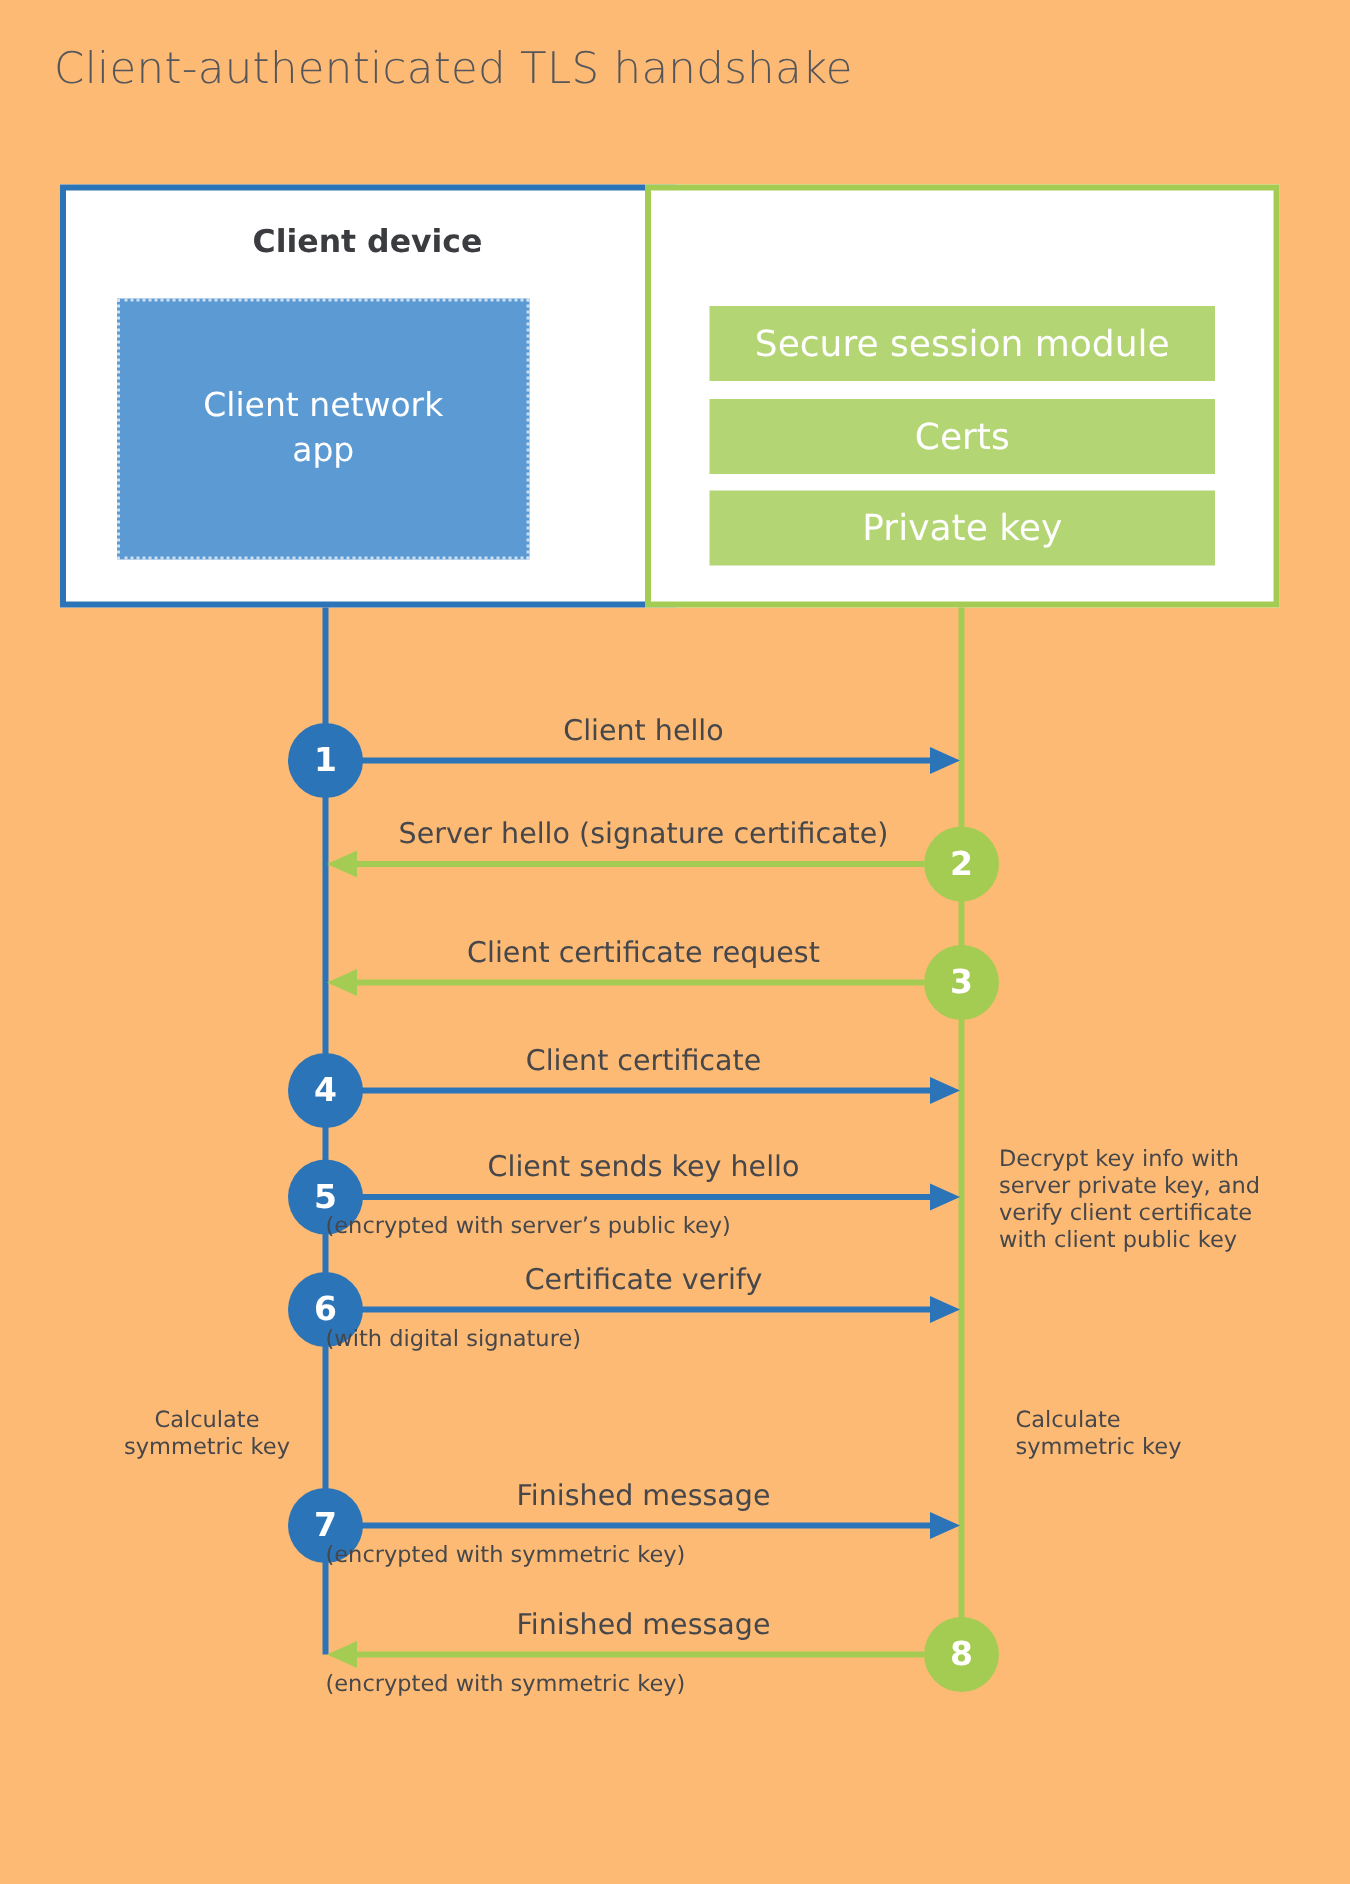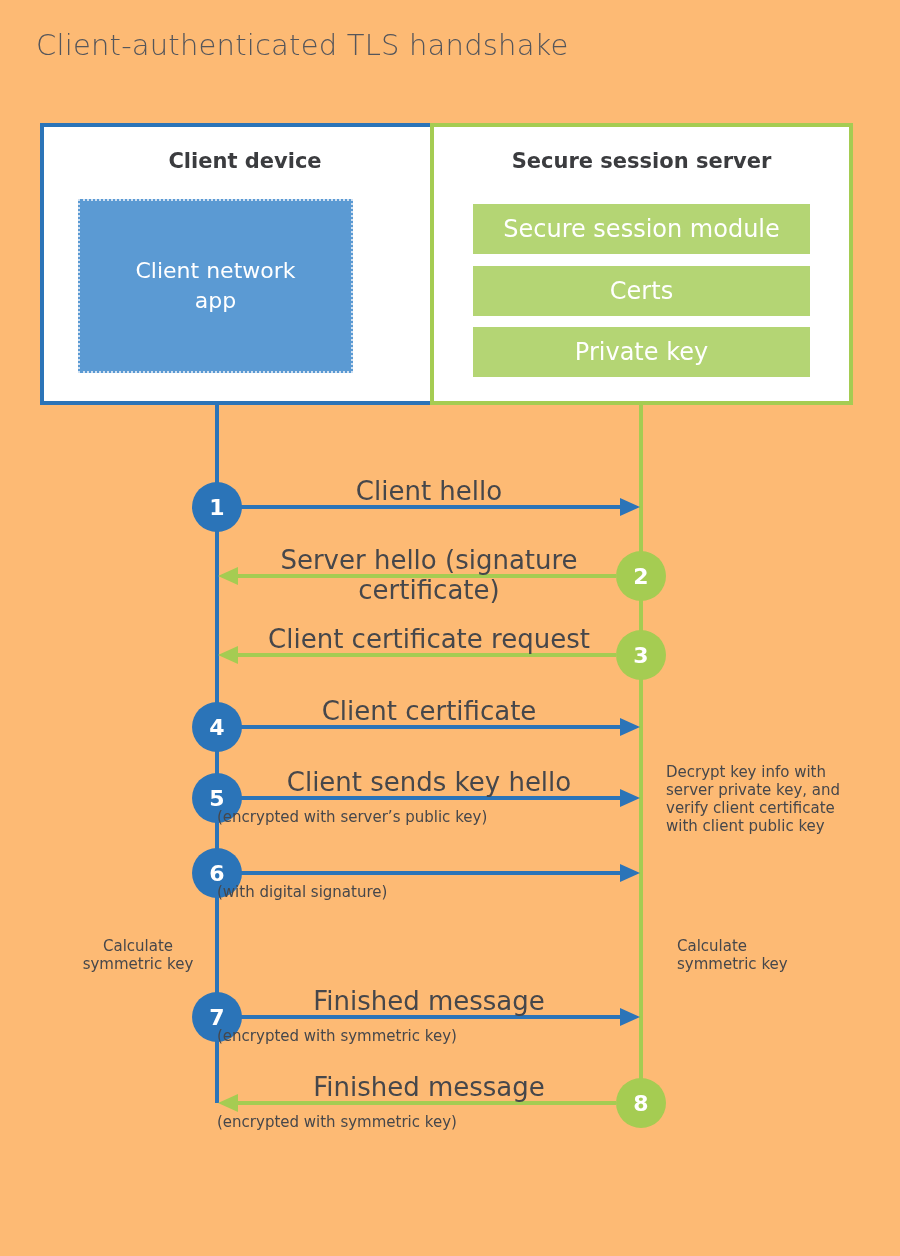--- a/index.html
+++ b/index.html
@@ -49,21 +49,21 @@
   .circle{
     position:absolute;width:50px;height:50px;border-radius:50%;z-index:3;
     color:#ffffff;font-size:22px;font-weight:700;
     display:flex;align-items:center;justify-content:center;
   }
   .circle.blue{left:192px;background:var(--blue);}
   .circle.green{left:616px;background:var(--green);}
   
   .msg-label{
     position:absolute;left:217px;width:424px;text-align:center;z-index:4;
-    font-size:26px;color:var(--text-gray);
+    font-size:19px;color:var(--text-gray);
   }
   .msg-sub{
     position:absolute;left:217px;width:424px;text-align:left;z-index:4;
     font-size:15px;color:var(--text-gray);
   }
   .side-note{
     position:absolute;font-size:15px;line-height:18px;color:var(--text-gray);z-index:4;
   }
   .note-decrypt{left:666px;top:763px;width:185px;text-align:left;}
   .note-calc-left{left:82px;top:937px;width:112px;text-align:center;}
@@ -77,21 +77,20 @@
   <h1 class="title">Client-authenticated TLS handshake</h1>
 
   <div class="box client-box">
     <div class="box-title">Client device</div>
     <div class="app-box">
       <span>Client network app</span>
     </div>
   </div>
 
   <div class="box server-box">
-    <div class="box-title">Secure session server</div>
     <div class="server-bar" style="top:77px">Secure session module</div>
     <div class="server-bar" style="top:200px">Private key</div>
     <div class="server-bar" style="top:139px">Certs</div>
   </div>
 
   <div class="vline blue-bg" style="left:215px"></div>
   <div class="vline green-bg" style="left:639px"></div>
 
   <div class="arrow-bar blue" style="top:505px"></div>
   <div class="arrow-head right" style="top:498px"></div>
@@ -115,20 +114,21 @@
 
   <div class="arrow-bar blue" style="top:796px"></div>
   <div class="arrow-head right" style="top:789px"></div>
   <div class="circle blue" style="top:773px">5</div>
   <div class="msg-label" style="top:767px">Client sends key hello</div>
   <div class="msg-sub" style="top:808px">(encrypted with server’s public key)</div>
 
   <div class="arrow-bar blue" style="top:871px"></div>
   <div class="arrow-head right" style="top:864px"></div>
   <div class="circle blue" style="top:848px">6</div>
+  <div class="msg-label" style="top:842px">Certificate verify</div>
   <div class="msg-sub" style="top:883px">(with digital signature)</div>
 
   <div class="arrow-bar blue" style="top:1015px"></div>
   <div class="arrow-head right" style="top:1008px"></div>
   <div class="circle blue" style="top:992px">7</div>
   <div class="msg-label" style="top:986px">Finished message</div>
   <div class="msg-sub" style="top:1027px">(encrypted with symmetric key)</div>
 
   <div class="arrow-bar green" style="top:1101px"></div>
   <div class="arrow-head left" style="top:1094px"></div>

